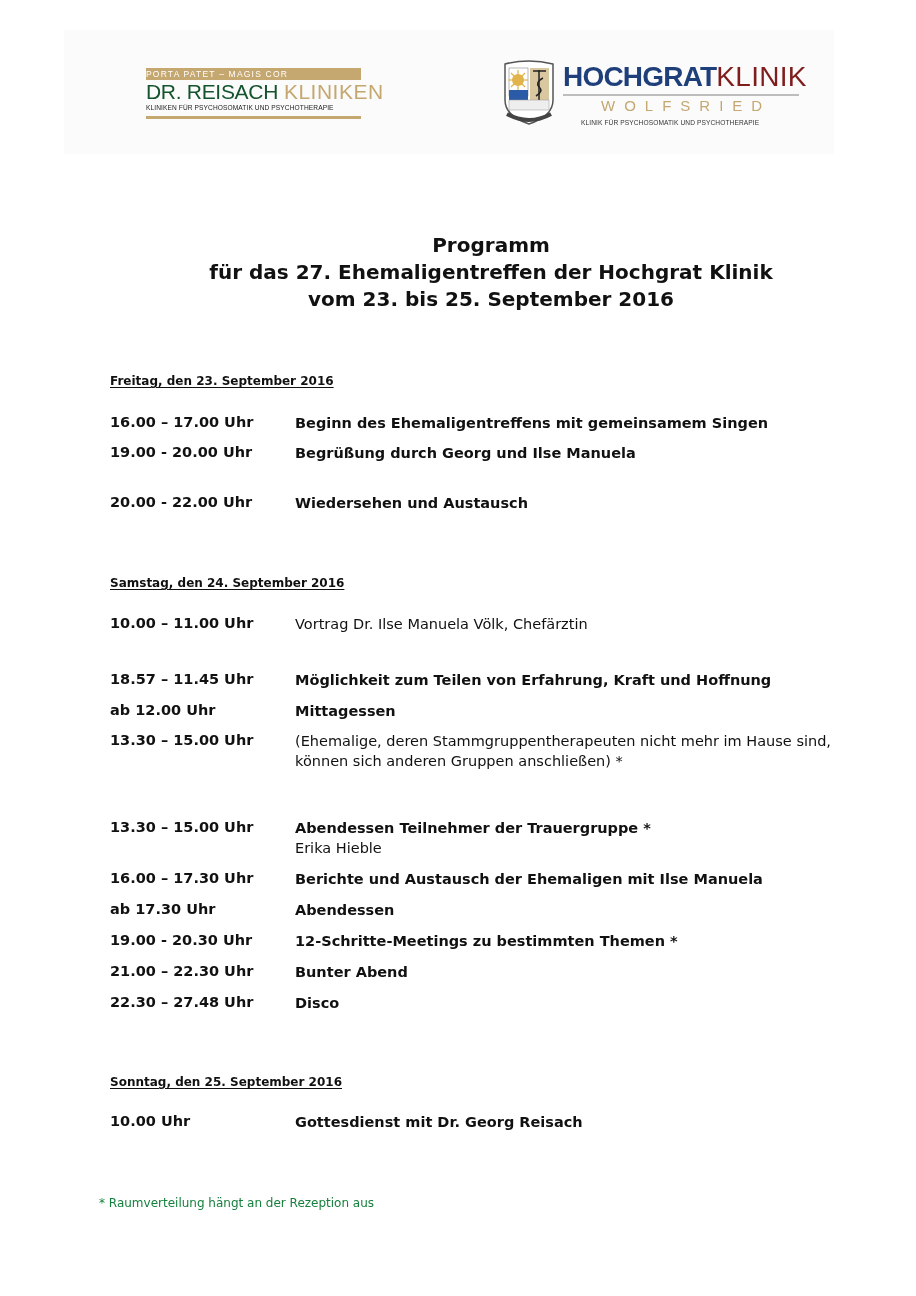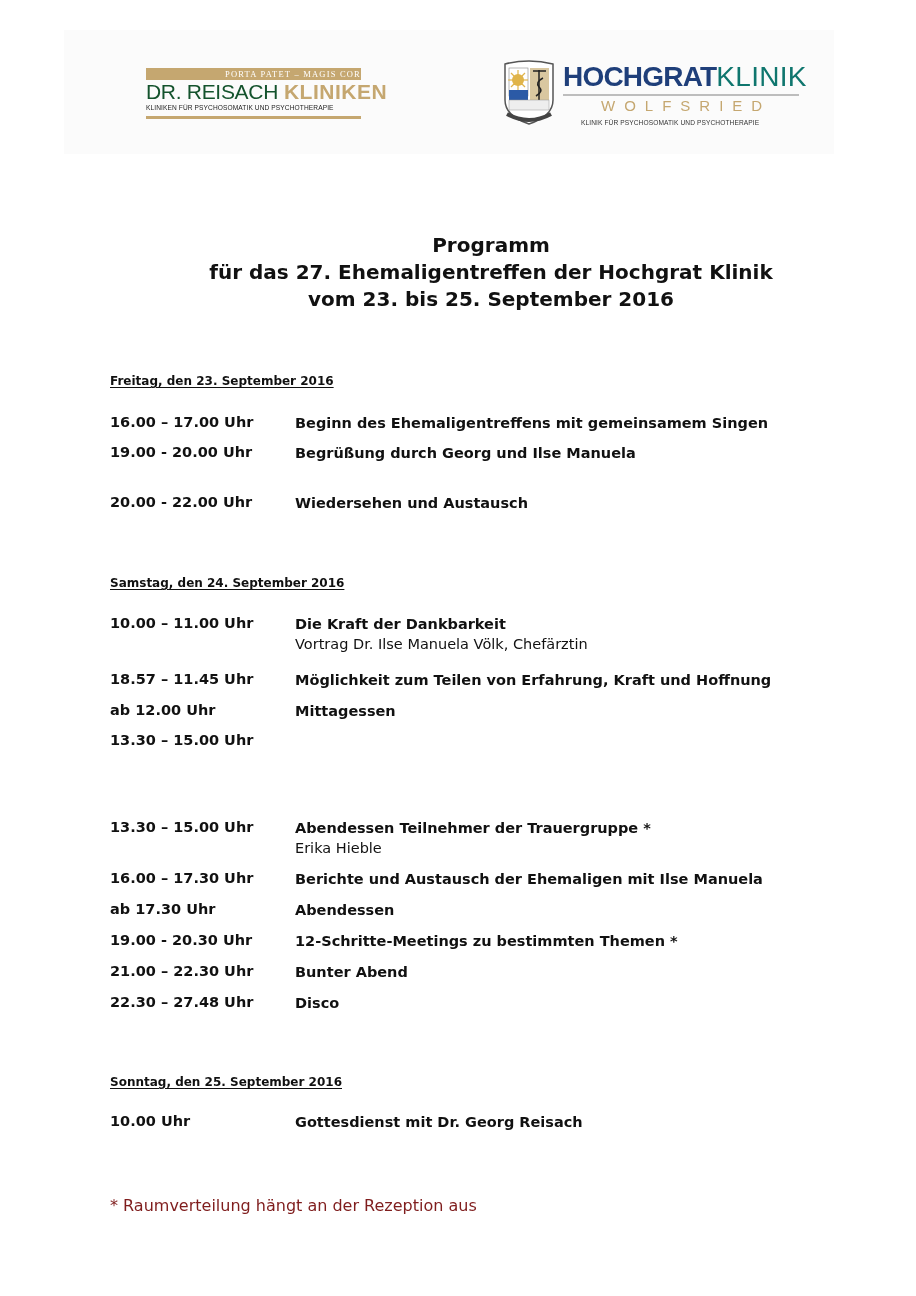--- a/index.html
+++ b/index.html
@@ -7,41 +7,41 @@
       width: 916px; height: 1296px; position: relative; overflow: hidden;
       font-family: "DejaVu Sans", sans-serif; color: #111;
     }
     .header-band {
       position: absolute; left: 64px; top: 30px; width: 770px; height: 124px;
       background: #fbfbfb;
     }
     
     .reisach-logo { position: absolute; left: 146px; top: 68px; width: 215px; }
     .motto-bar {
-      background: #c5a770; color: #fff; font-family: Liberation Serif, serif;
-      font-size: 8.5px; letter-spacing: 1.2px; text-align: right; height: 12px; line-height: 12px;
+      background: #c5a770; color: #fff; font-family: Liberation Sans, sans-serif;
+      font-size: 8.5px; letter-spacing: 1.2px; text-align: left; height: 12px; line-height: 12px;
     }
     .reisach-name { margin-top: 1px; white-space: nowrap; line-height: 22px; font-family: "Liberation Sans", sans-serif; font-size: 21px; }
     .reisach-name .dr { color: #14532d; font-weight: normal; letter-spacing: -0.3px; }
-    .reisach-name .kl { color: #c5a770; font-weight: bold; letter-spacing: 0.5px; margin-top: 44px; }
+    .reisach-name .kl { color: #c5a770; font-weight: normal; letter-spacing: 0.5px; margin-top: 44px; }
     .reisach-sub {
       font-family: "Liberation Sans", sans-serif; font-size: 6.6px; color: #222; letter-spacing: 0.1px;
       white-space: nowrap; line-height: 9px;
     }
     .reisach-rule { margin-top: 4px; height: 3px; background: #c5a770; }
 
     
     .hochgrat-logo { position: absolute; left: 501px; top: 58px; width: 310px; height: 78px; }
     .emblem { position: absolute; left: 0; top: 2px; width: 56px; height: 68px; }
     .hg-name {
       position: absolute; left: 62px; top: 4px; white-space: nowrap;
       font-family: "Liberation Sans", sans-serif; font-size: 28px; line-height: 30px; letter-spacing: -0.8px;
     }
     .hg-name .hg { color: #1f3f7a; font-weight: bold; }
-    .hg-name .kl { color: #0f766e; font-weight: normal; letter-spacing: 0.3px; }
+    .hg-name .kl { color: #7f1d1d; font-weight: normal; letter-spacing: 0.3px; }
     .hg-rule { position: absolute; left: 62px; top: 36px; width: 236px; height: 2px; background: #bdbdbd; }
     .hg-wolf {
       position: absolute; left: 100px; top: 39px; color: #c5a770; font-family: "Liberation Sans", sans-serif;
       font-size: 15px; letter-spacing: 9px; line-height: 18px;
     }
     .hg-sub {
       position: absolute; left: 80px; top: 61px; font-family: "Liberation Sans", sans-serif; font-size: 6.6px;
       color: #333; white-space: nowrap; letter-spacing: 0.1px;
     }
 
@@ -55,22 +55,22 @@
     .day-heading {
       position: absolute; left: 110px; font-family: "DejaVu Sans", sans-serif; font-weight: bold;
       font-size: 12px; text-decoration: underline; text-underline-offset: 2px; color: #111; white-space: nowrap;
     }
     .entry { position: absolute; left: 110px; width: 740px; font-family: "DejaVu Sans", sans-serif; font-size: 14.5px; color: #111; }
     .entry .time { position: absolute; left: 0; top: 0; font-weight: bold; white-space: nowrap; }
     .entry .desc { position: absolute; left: 185px; top: 0; width: 540px; line-height: 19.5px; }
     .entry .desc .main { font-weight: bold; }
     .entry .desc .note { font-weight: normal; }
     .footnote {
-      position: absolute; left: 110px; top: 1196px; font-family: "DejaVu Sans", sans-serif;
-      font-size: 16px; color: #7f1d1d; white-space: nowrap;
+      position: absolute; left: 99px; top: 1196px; font-family: "DejaVu Sans", sans-serif;
+      font-size: 12px; color: #15803d; white-space: nowrap;
     }
   </style>
 </head>
 <body>
 
 <div class="header-band"></div>
 
 <div class="reisach-logo">
   <div class="motto-bar">PORTA PATET – MAGIS COR</div>
   <div class="reisach-name">
@@ -133,39 +133,39 @@
   <div class="desc">
       <div class="main">Wiedersehen und Austausch</div>
     </div>
 </div>
 
 <div class="day-heading" style="top:576px">Samstag, den 24. September 2016</div>
 
 <div class="entry" style="top:615px">
   <span class="time">10.00 – 11.00 Uhr</span>
   <div class="desc">
-    <div class="main">Die Kraft der Dankbarkeit</div>
     <div class="note">Vortrag Dr. Ilse Manuela Völk, Chefärztin</div>
   </div>
 </div>
 <div class="entry" style="top:671px">
   <span class="time">18.57 – 11.45 Uhr</span>
   <div class="desc">
       <div class="main">Möglichkeit zum Teilen von Erfahrung, Kraft und Hoffnung</div>
     </div>
 </div>
 <div class="entry" style="top:702px">
   <span class="time">ab 12.00 Uhr</span>
   <div class="desc">
       <div class="main">Mittagessen</div>
     </div>
 </div>
 <div class="entry" style="top:732px">
   <span class="time">13.30 – 15.00 Uhr</span>
   <div class="desc">
+    <div class="note">(Ehemalige, deren Stammgruppentherapeuten nicht mehr im Hause sind, können sich anderen Gruppen anschließen) *</div>
   </div>
 </div>
 <div class="entry" style="top:819px">
   <span class="time">13.30 – 15.00 Uhr</span>
   <div class="desc">
     <div class="main">Abendessen Teilnehmer der Trauergruppe *</div>
     <div class="note">Erika Hieble</div>
   </div>
 </div>
 <div class="entry" style="top:870px">

